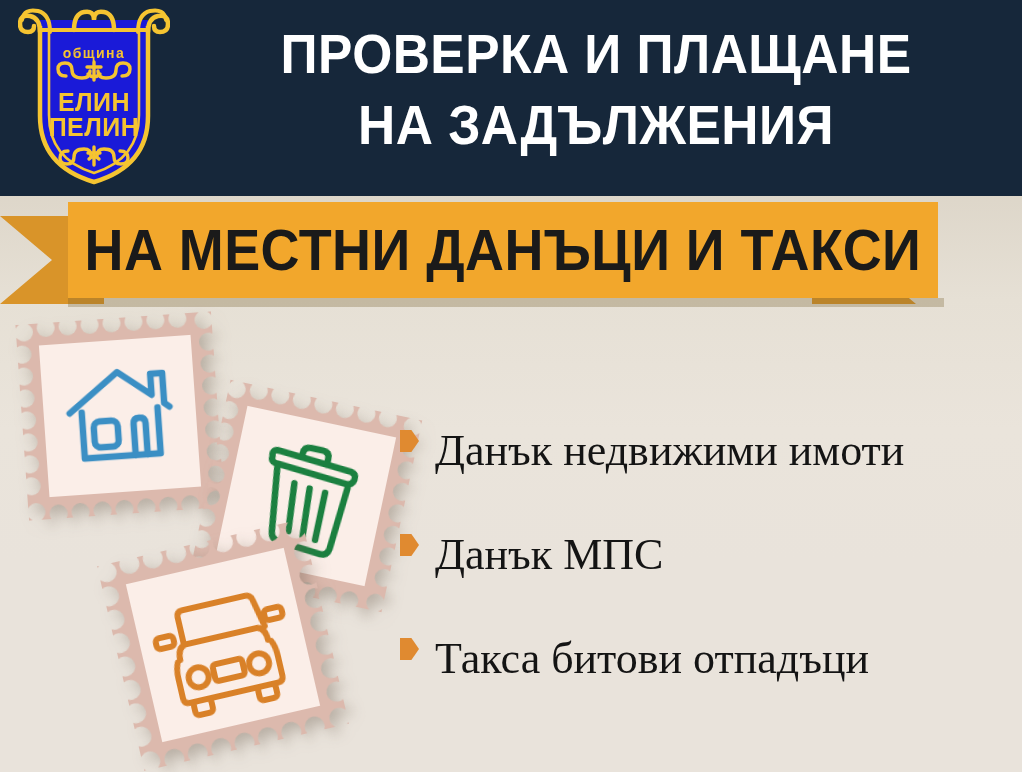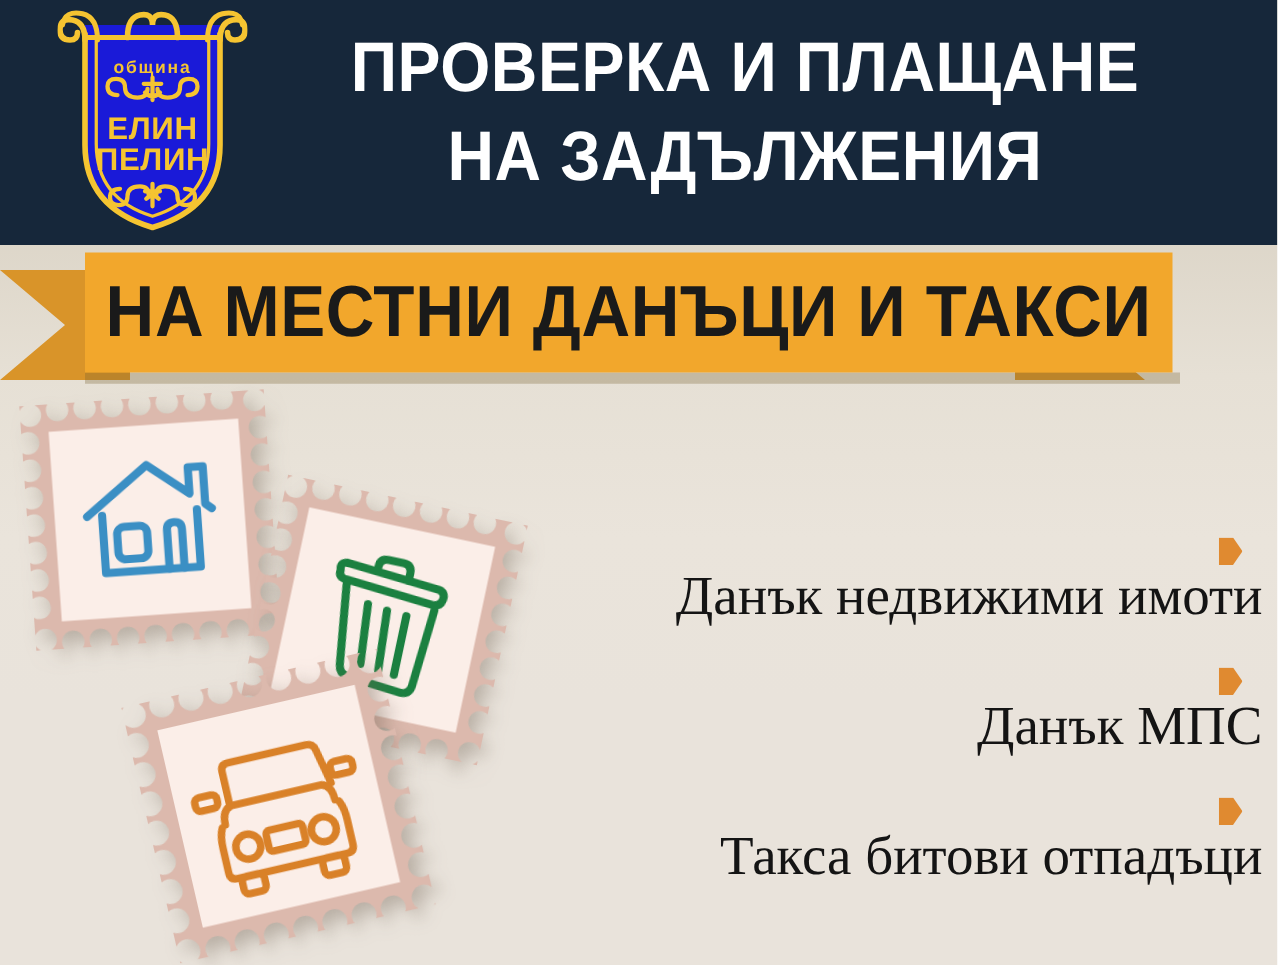--- a/index.html
+++ b/index.html
@@ -31,21 +31,21 @@
     position: absolute;
     left: 0; top: 0;
     width: 1022px;
     height: 196px;
     background: #16273a;
     z-index: 3;
   }
 
   .crest-wrap {
     position: absolute;
-    left: 46px;
+    left: 18px;
     top: 8px;
     width: 152px;
     height: 178px;
     z-index: 6;
   }
   .crest-wrap svg { display:block; }
 
   .header-title {
     position: absolute;
     left: 186px;
@@ -123,23 +123,22 @@
   
   .list {
     position: absolute;
     left: 400px;
     top: 426px;
     width: 610px;
     z-index: 3;
   }
   .list-item {
     display: flex;
-    align-items: flex-end;
+    align-items: flex-start;
     height: 104px;
-    flex-direction: column;
   }
   .bullet {
     flex: 0 0 auto;
     width: 19px;
     height: 22px;
     margin-right: 16px;
     margin-top: 4px;
     background: #e08a30;
     clip-path: polygon(0 0, 60% 0, 100% 50%, 60% 100%, 0 100%);
   }

